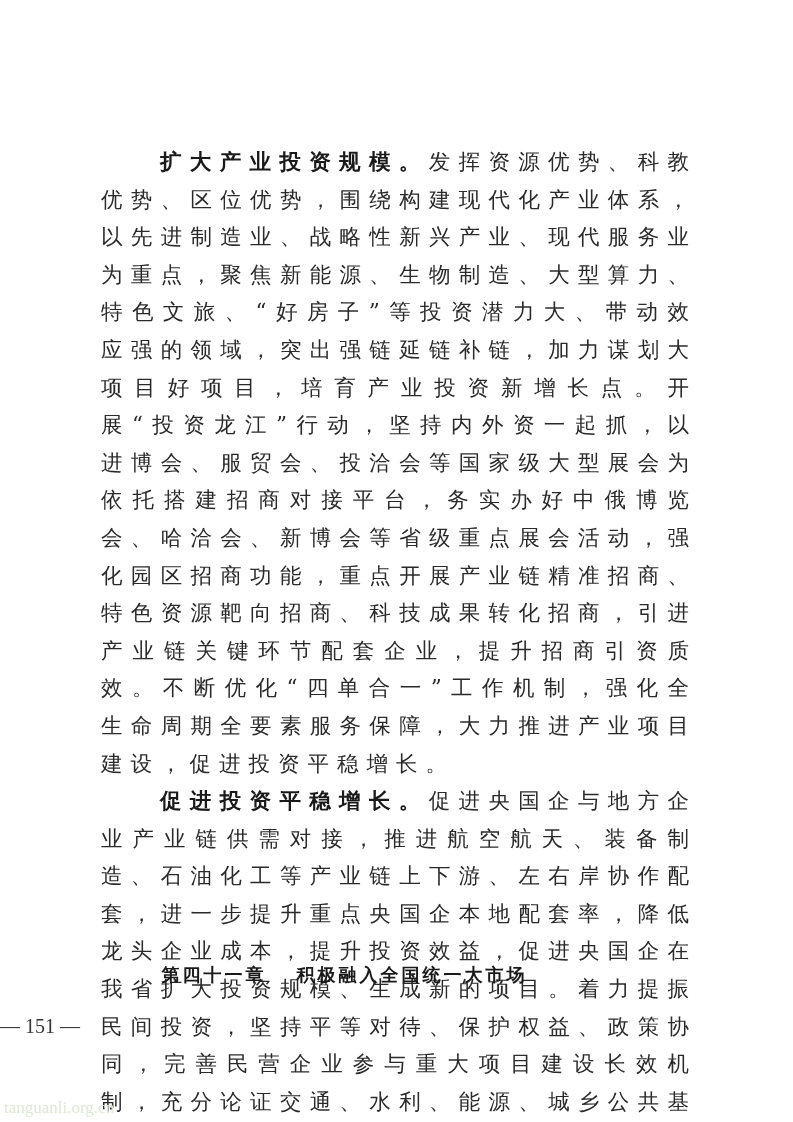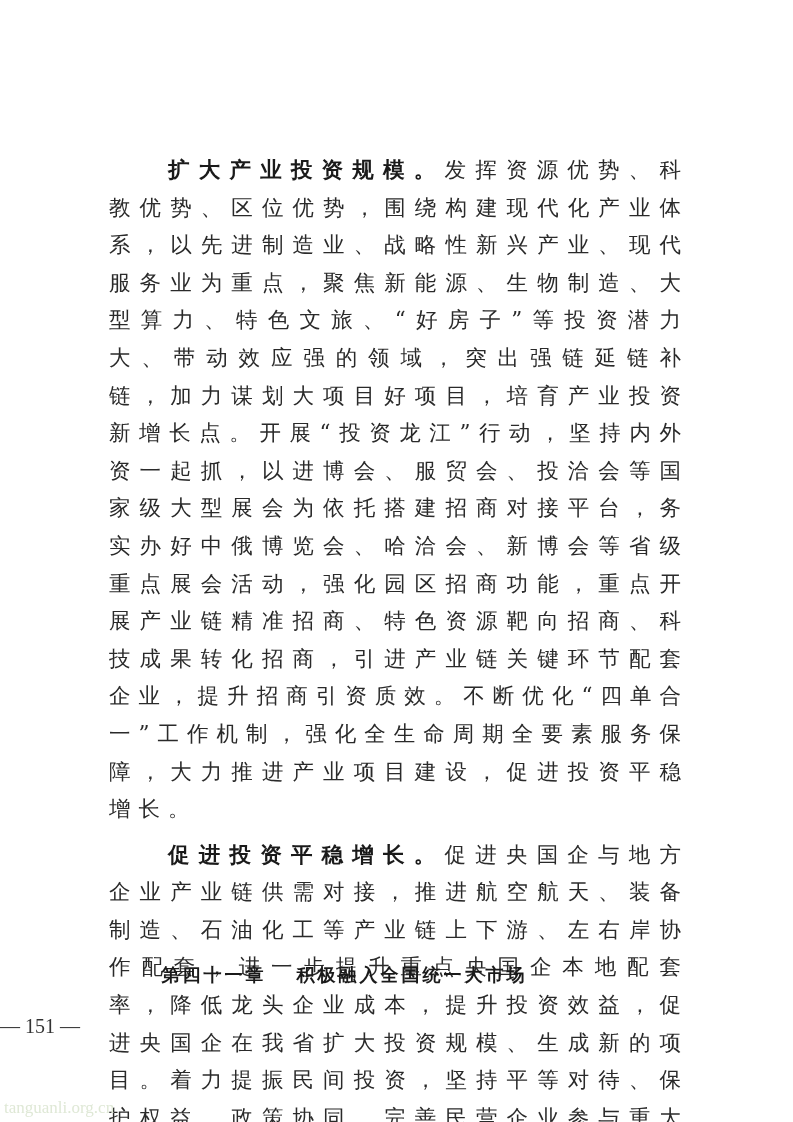--- a/index.html
+++ b/index.html
@@ -2,21 +2,21 @@
 <html><head>
   <meta charset="utf-8">
   <style>
     html, body { margin: 0; padding: 0; }
     body {
       width: 793px; height: 1122px; background: #ffffff; position: relative; overflow: hidden;
       font-family: "DejaVu Serif", "Liberation Serif", serif; color: #2a2a2a;
     }
     .page-body { position: absolute; left: 101px; top: 143px; width: 596px; }
     .para {
-      margin: 8px; font-size: 21.5px; line-height: 37.6px; letter-spacing: 8px;
+      margin: 0; font-size: 21.5px; line-height: 37.6px; letter-spacing: 8px;
       text-align: justify; text-indent: 59px; word-break: break-all;
     }
     .lead { font-weight: bold; color: #1a1a1a; }
     .chapter-title {
       position: absolute; left: 0; width: 689px; top: 963px; text-align: center;
       font-size: 18px; font-weight: bold; letter-spacing: 3px; color: #1a1a1a;
     }
     .chapter-title .gap { display: inline-block; width: 30px; }
     .page-number {
       position: absolute; left: 0; width: 764px; top: 1015px; text-align: left;

